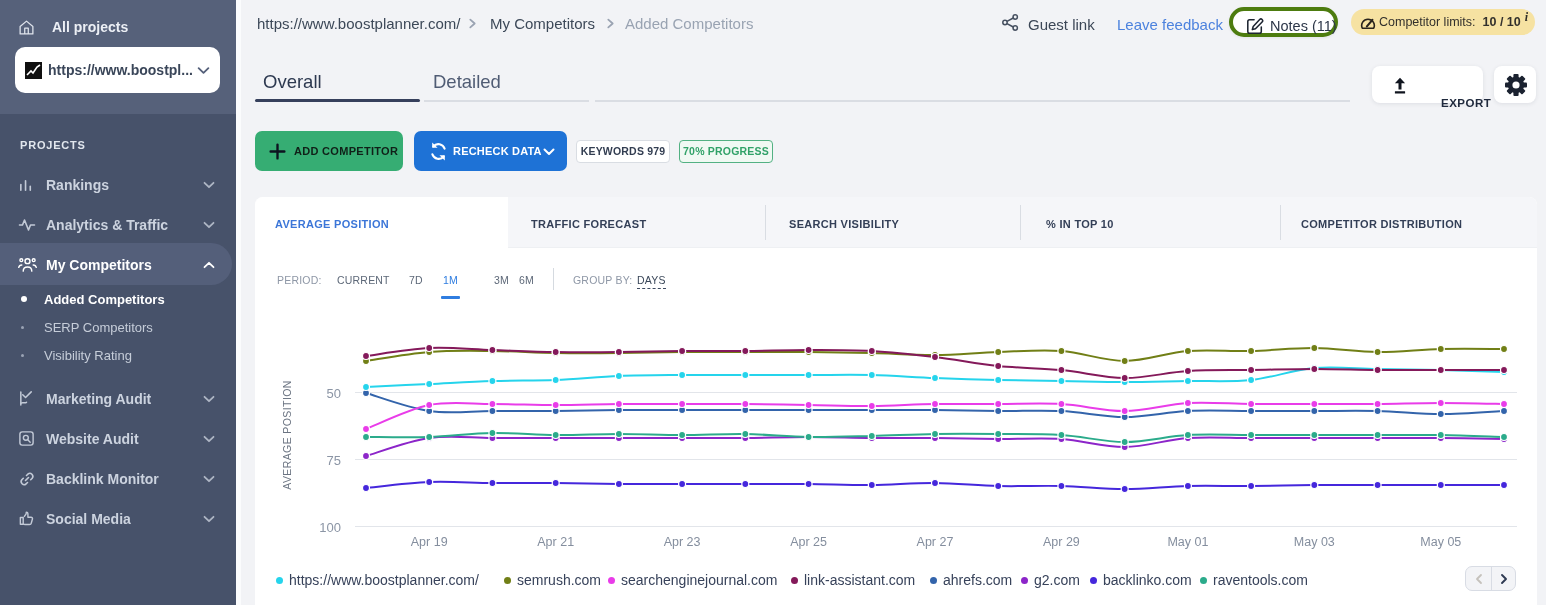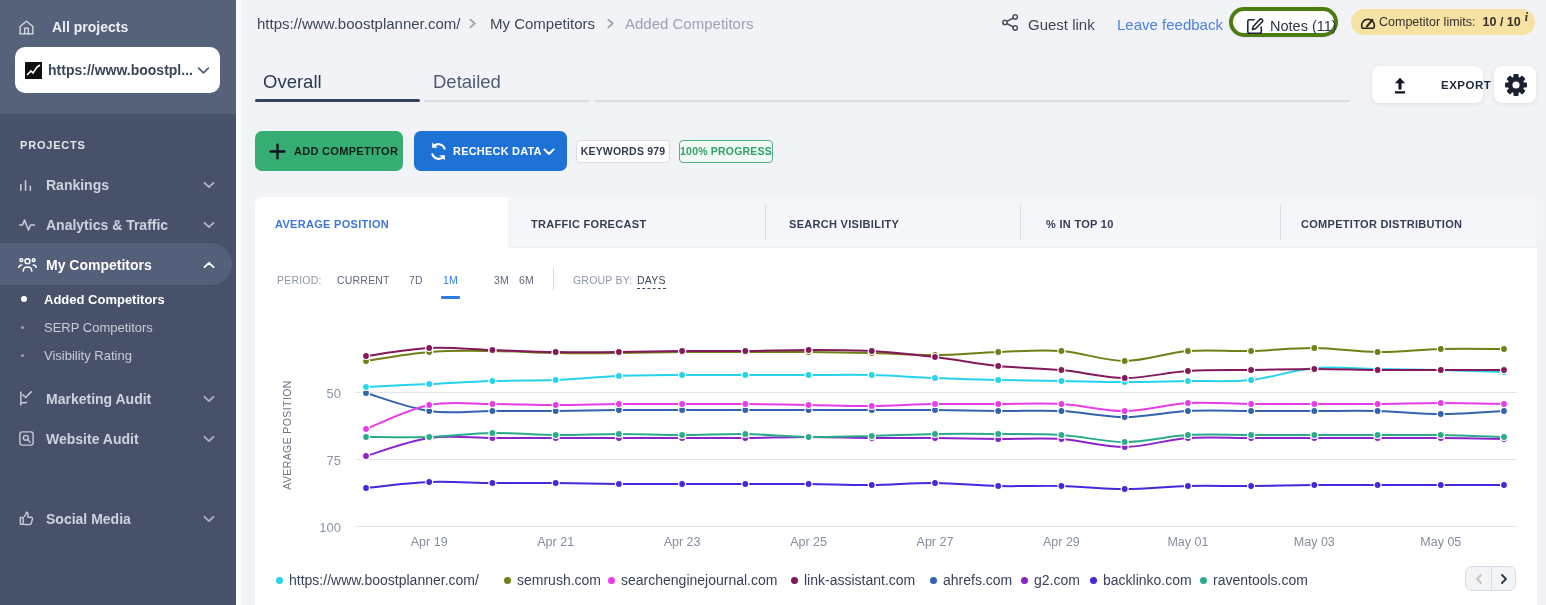--- a/index.html
+++ b/index.html
@@ -43,21 +43,21 @@
 .limitspill .ii { position:absolute; right:7px; top:1px; font-family:"Liberation Serif",serif; font-style:italic; font-weight:700; font-size:12px; color:#2f2d28; }
 
 
 .tab-overall { position:absolute; left:263px; top:71px; font-size:18.5px; color:#2d3950; }
 .tab-detailed { position:absolute; left:433px; top:71px; font-size:18.5px; color:#505c74; }
 .u-dark { position:absolute; left:255px; top:99px; width:165px; height:3.4px; background:#36405c; border-radius:2px; }
 .u-g1 { position:absolute; left:424px; top:100px; width:165px; height:2px; background:#dadde3; }
 .u-g2 { position:absolute; left:595px; top:100px; width:755px; height:2px; background:#dadde3; }
 .exportbtn { position:absolute; left:1372px; top:66px; width:111px; height:37px; background:#fff; border-radius:8px; box-shadow:0 1px 4px rgba(40,50,70,.10); }
 .exportbtn .eic { position:absolute; left:19px; top:10px; }
-.exportbtn .etx { position:absolute; left:47px; top:13px; font-size:11.5px; font-weight:700; letter-spacing:0.5px; color:#202a3d;padding-left:22px; }
+.exportbtn .etx { position:absolute; left:47px; top:31px; font-size:11.5px; font-weight:700; letter-spacing:0.5px; color:#202a3d;padding-left:22px; }
 .gearbtn { position:absolute; left:1494px; top:66px; width:42px; height:37px; background:#fff; border-radius:8px; box-shadow:0 1px 4px rgba(40,50,70,.10); }
 .gearbtn svg { position:absolute; left:10px; top:7px; }
 
 
 .addbtn { position:absolute; left:255px; top:131px; width:148px; height:40px; background:#36ad73; border-radius:7px; }
 .addbtn .aic { position:absolute; left:14px; top:12px; }
 .addbtn .atx { position:absolute; left:39px; top:14px; font-size:11px; font-weight:700; letter-spacing:0.3px; color:#102018; white-space:nowrap; }
 .recheckbtn { position:absolute; left:414px; top:131px; width:153px; height:40px; background:#1e72d6; border-radius:7px; }
 .recheckbtn .ric { position:absolute; left:14px; top:10px; }
 .recheckbtn .rtx { position:absolute; left:39px; top:14px; font-size:11px; font-weight:700; letter-spacing:0.2px; color:#fff; white-space:nowrap; }
@@ -191,20 +191,35 @@
           <path d="M10.3 10.3l2.6 2.6" stroke-linecap="round"></path>
         </svg>
       </span>
       <span class="mtx">Website Audit</span>
       <span class="mch">
         <svg width="12" height="8" viewBox="0 0 12 8" fill="none" stroke="#aeb6c4" stroke-width="1.8" stroke-linecap="round" stroke-linejoin="round">
           <path d="M1.5 1.8 6 6.2l4.5-4.4"></path>
         </svg>
       </span>
     </div>
+  <div class="mitem" style="top:459px">
+      <span class="mic">
+        <svg width="18" height="18" viewBox="0 0 18 18" fill="none" stroke="#c3cad7" stroke-width="1.6" stroke-linecap="round">
+          <path d="M7.5 10.5 10.5 7.5"></path>
+          <path d="M8.5 5.5 10 4a3 3 0 0 1 4.2 4.2L12.7 9.7"></path>
+          <path d="M9.5 12.5 8 14a3 3 0 0 1-4.2-4.2l1.5-1.5"></path>
+        </svg>
+      </span>
+      <span class="mtx">Backlink Monitor</span>
+      <span class="mch">
+        <svg width="12" height="8" viewBox="0 0 12 8" fill="none" stroke="#aeb6c4" stroke-width="1.8" stroke-linecap="round" stroke-linejoin="round">
+          <path d="M1.5 1.8 6 6.2l4.5-4.4"></path>
+        </svg>
+      </span>
+    </div>
   <div class="mitem" style="top:499px">
       <span class="mic">
         <svg width="17" height="17" viewBox="0 0 18 18" fill="none" stroke="#c3cad7" stroke-width="1.5" stroke-linejoin="round">
           <path d="M2.5 8h3v7h-3z"></path>
           <path d="M5.5 14.5c.5.5 1.2.8 2 .8h4.6c1 0 1.8-.6 2-1.5l1.2-4.2c.3-1-.5-2-1.5-2h-3.3V4.1C10.5 3 9.7 2.3 8.8 2.3L8.6 4 6.4 7.3"></path>
         </svg>
       </span>
       <span class="mtx">Social Media</span>
       <span class="mch">
         <svg width="12" height="8" viewBox="0 0 12 8" fill="none" stroke="#aeb6c4" stroke-width="1.8" stroke-linecap="round" stroke-linejoin="round">
@@ -312,21 +327,21 @@
       </svg>
     </span>
     <span class="rtx">RECHECK DATA</span>
     <span class="rch">
       <svg width="12" height="8" viewBox="0 0 12 8" fill="none" stroke="#ffffff" stroke-width="2" stroke-linecap="round" stroke-linejoin="round">
         <path d="M1.5 1.5 6 6l4.5-4.5"></path>
       </svg>
     </span>
   </div>
 <div class="kwchip">KEYWORDS 979</div>
-<div class="pgchip">100% PROGRESS</div>
+<div class="pgchip">70% PROGRESS</div>
 
 <div class="card">
   <div class="cardhead">
     <span class="ctab" style="left:276px">TRAFFIC FORECAST</span>
     <span class="ctab" style="left:534px">SEARCH VISIBILITY</span>
     <span class="ctab" style="left:791px">% IN TOP 10</span>
     <span class="ctab" style="left:1046px">COMPETITOR DISTRIBUTION</span>
     <span class="csep" style="left:510px"></span>
     <span class="csep" style="left:765px"></span>
     <span class="csep" style="left:1025px"></span>

